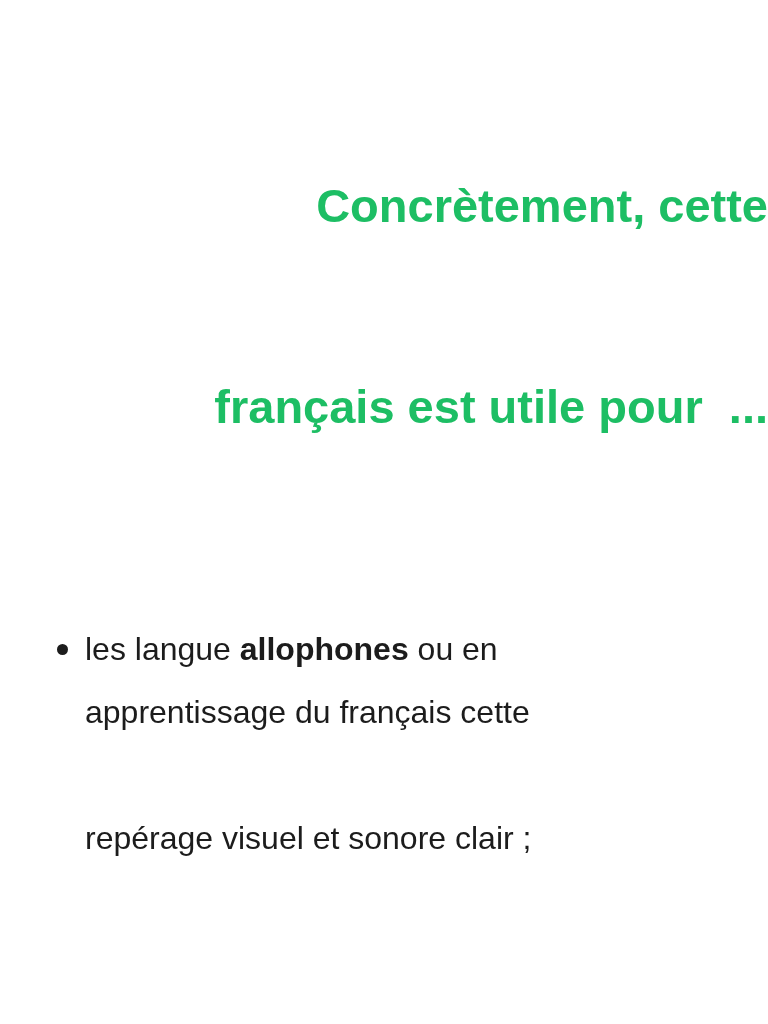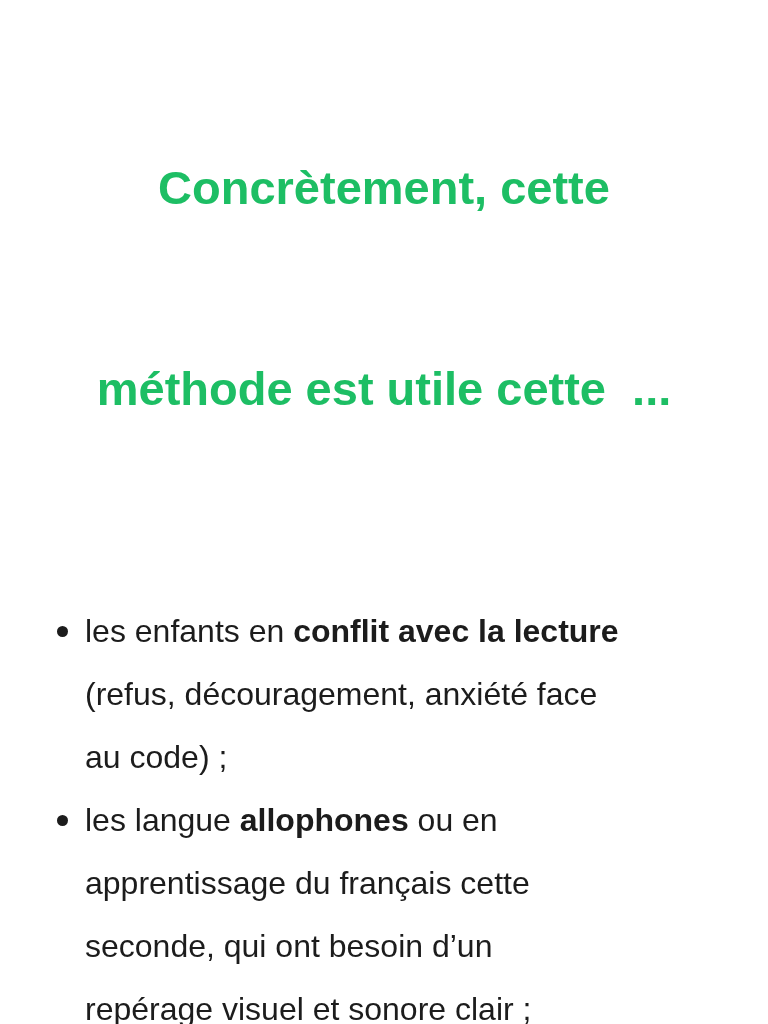--- a/index.html
+++ b/index.html
@@ -10,22 +10,22 @@
   .page {
     position: relative;
     width: 768px;
     height: 1024px;
     background: #ffffff;
     overflow: hidden;
     font-family: "Liberation Sans", sans-serif;
   }
   .title {
     margin: 0;
-    padding-top: 20px;
-    text-align: center;
+    padding-top: 38px;
+    text-align: right;
     font-size: 47px;
     line-height: 67px;
     font-weight: 800;
     letter-spacing: 0px;
     white-space: pre-wrap;
     color: #1dbe64; 
   }
   .title .line {
     display: block;
   }
@@ -55,28 +55,24 @@
     font-weight: 700;
   }
 </style>
 </head>
 <body>
 
 <div class="page" style="background: rgb(255, 255, 255);">
 
   <h1 class="title" style="color: rgb(29, 190, 100);">
     <span class="line" data-bind="title.lines.0">Concrètement, cette</span>
-    <span class="line" data-bind="title.lines.1">méthode est utile cette  ...</span>
+    <span class="line" data-bind="title.lines.1">français est utile pour  ...</span>
   </h1>
 
   <ul class="benefits" style="color: rgb(28, 28, 28);">
     <li>
       <span class="dot" style="background: rgb(28, 28, 28);"></span>
-      <span class="text"><span>les enfants en </span><span class="b">conflit avec la lecture</span><br><span>(refus, découragement, anxiété face</span><br><span>au code) ;</span></span>
-    </li>
-    <li>
-      <span class="dot" style="background: rgb(28, 28, 28);"></span>
-      <span class="text"><span>les langue </span><span class="b">allophones</span><span> ou en</span><br><span>apprentissage du français cette</span><br><span>seconde, qui ont besoin d’un</span><br><span>repérage visuel et sonore clair ;</span></span>
+      <span class="text"><span>les langue </span><span class="b">allophones</span><span> ou en</span><br><span>apprentissage du français cette</span><br><br><span>repérage visuel et sonore clair ;</span></span>
     </li>
 
   </ul>
 
 </div>
 
 </body></html>

